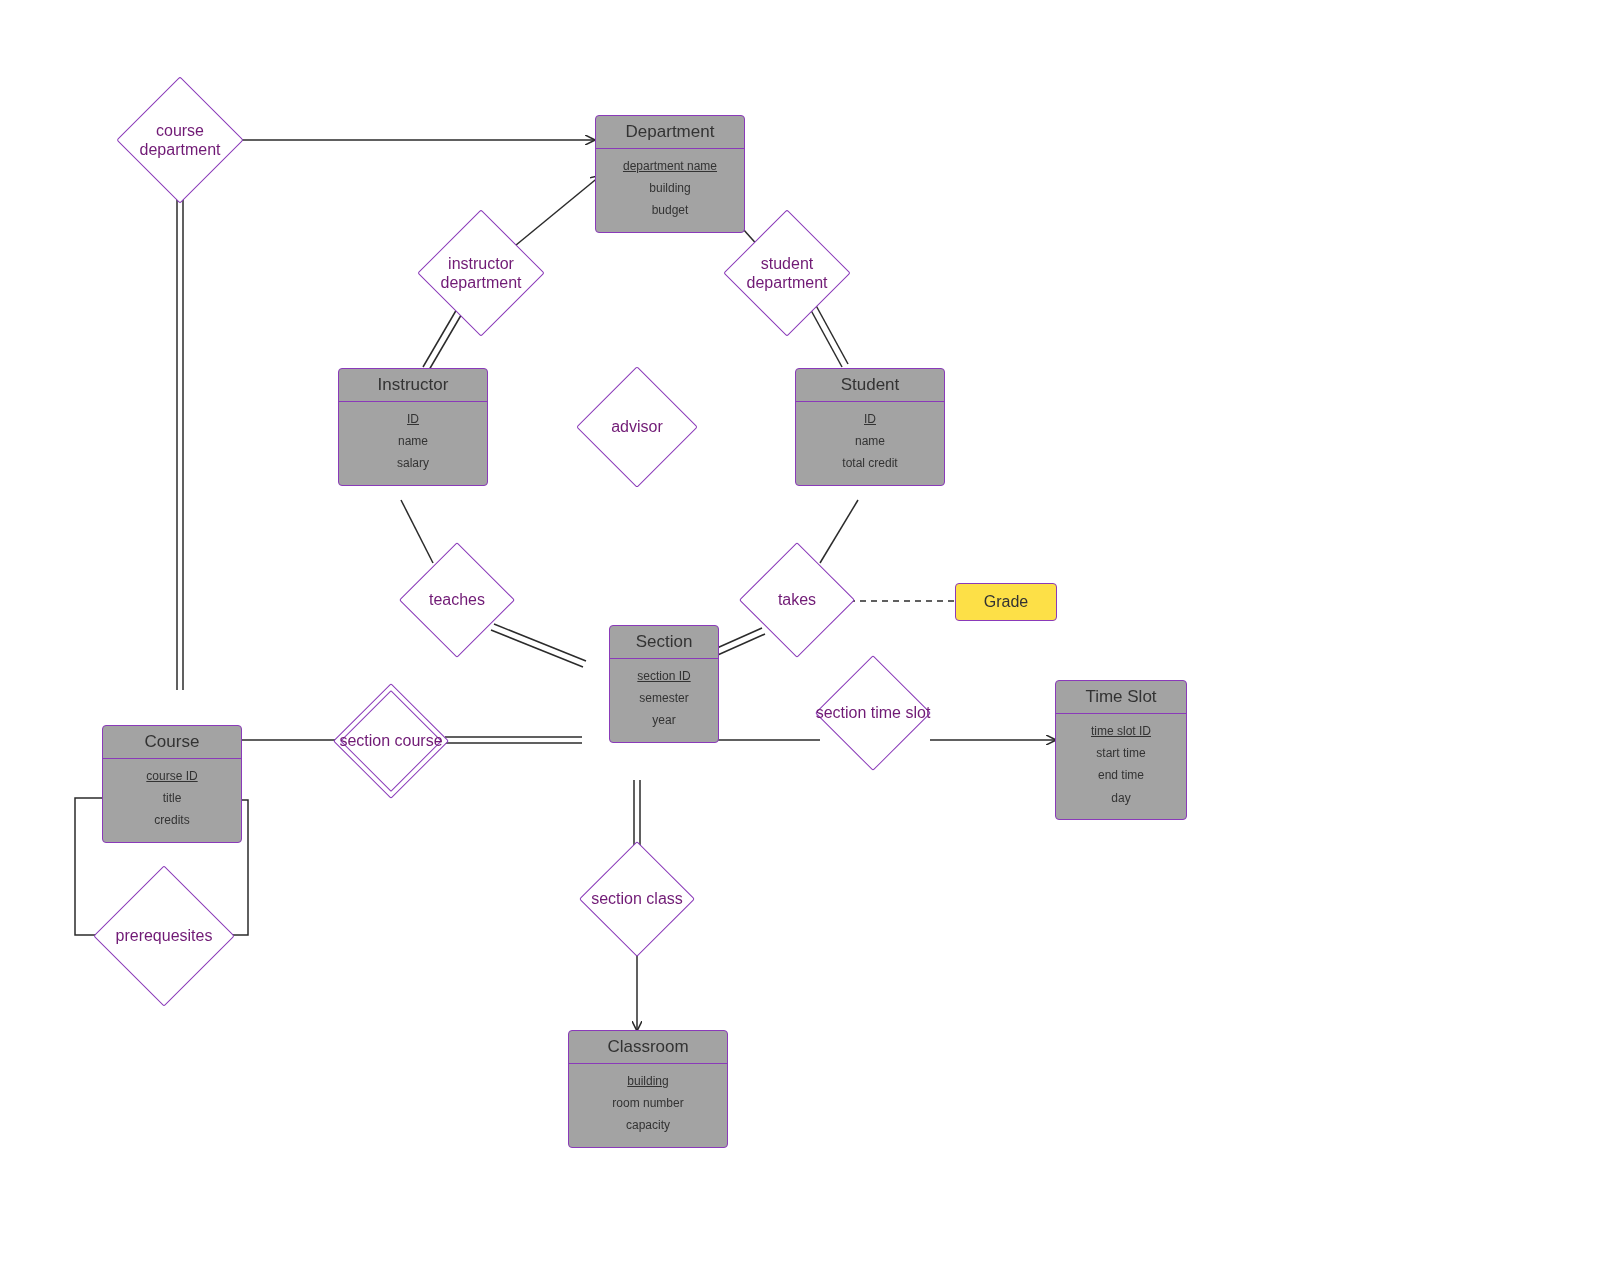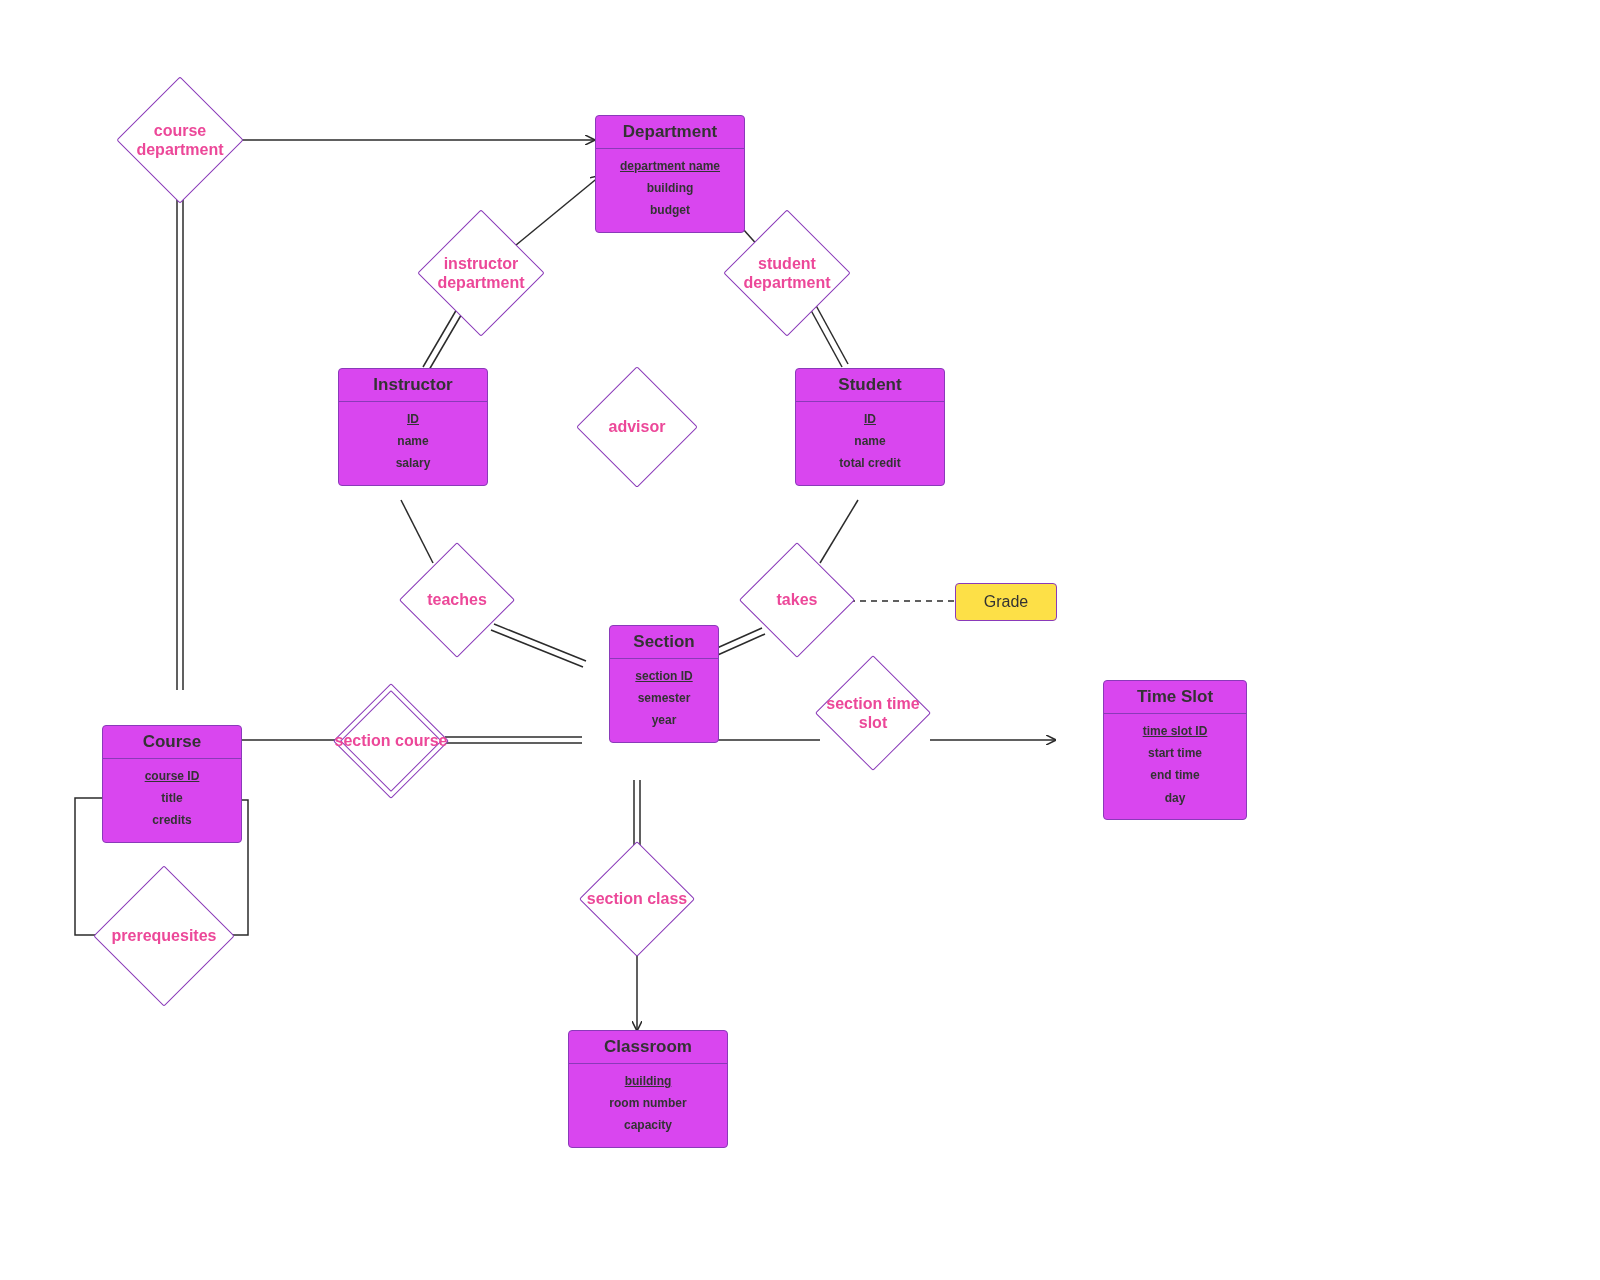--- a/index.html
+++ b/index.html
@@ -19,26 +19,25 @@
   svg.edges {
     position: absolute;
     inset: 0;
     width: 1600px;
     height: 1280px;
   }
 
   
   .entity {
     position: absolute;
-    background: #d946ef;
+    background: #a3a3a3;
     border: 1.5px solid #8a3ab9; 
     border-radius: 4px;
     box-sizing: border-box;
     text-align: center;
-    font-weight: bold;
   }
   .entity .e-title {
     padding: 6px 10px 6px;
     border-bottom: 1.5px solid #8a3ab9;
     font-size: 17px;
     color: #333;
   }
   .entity .e-body {
     padding: 6px 10px 10px;
     line-height: 1.85;
@@ -68,23 +67,22 @@
   }
   .rel .rlabel {
     position: absolute;
     inset: -20%;
     display: flex;
     align-items: center;
     justify-content: center;
     text-align: center;
     font-size: 16px;
     line-height: 1.2;
-    color: #ec4899;
+    color: #701a75;
     pointer-events: none;
-    font-weight: bold;
   }
 
   
   .plainbox {
     position: absolute;
     background: #fde047;
     border: 1.5px solid #8a3ab9;
     border-radius: 4px;
     display: flex;
     align-items: center;
@@ -199,21 +197,21 @@
 
   <div class="entity" style="left:568px; top:1030px; width:160px;">
     <div class="e-title">Classroom</div>
     <div class="e-body">
       <div class="key">building</div>
       <div>room number</div>
       <div>capacity</div>
     </div>
   </div>
 
-  <div class="entity" style="left:1055px; top:680px; width:144px;margin-left:48px;">
+  <div class="entity" style="left:1055px; top:680px; width:132px;">
     <div class="e-title">Time Slot</div>
     <div class="e-body">
       <div class="key">time slot ID</div>
       <div>start time</div>
       <div>end time</div>
       <div>day</div>
     </div>
   </div>
 
   <div class="rel" style="left:135px; top:95px; width:90px; height:90px;">

